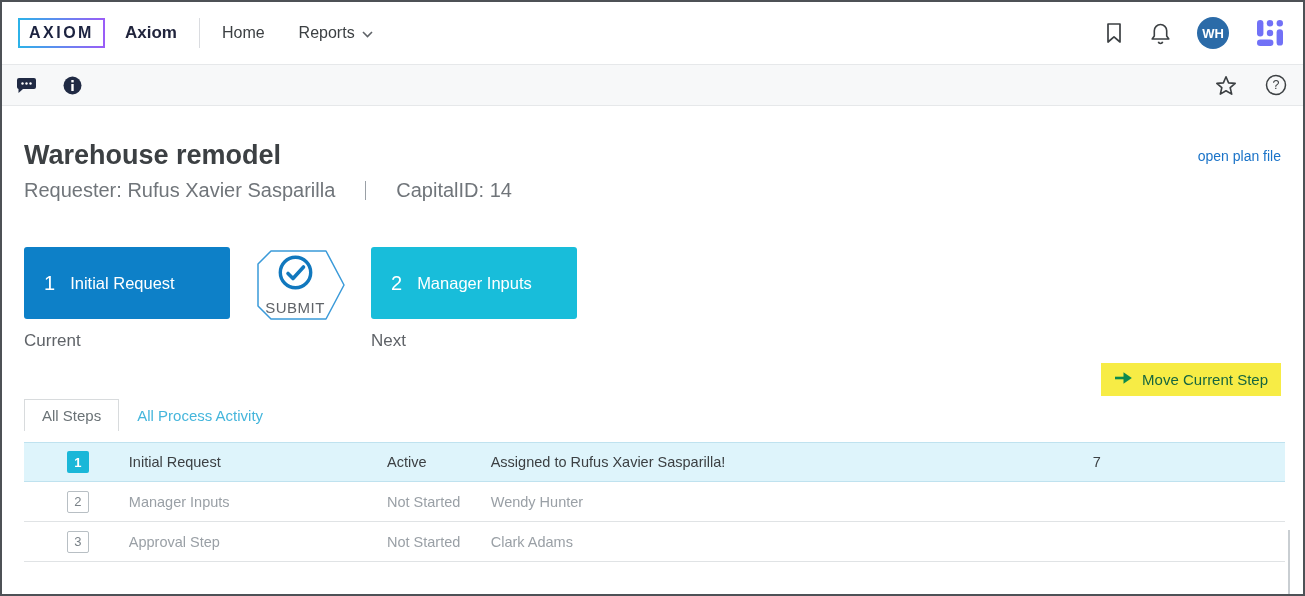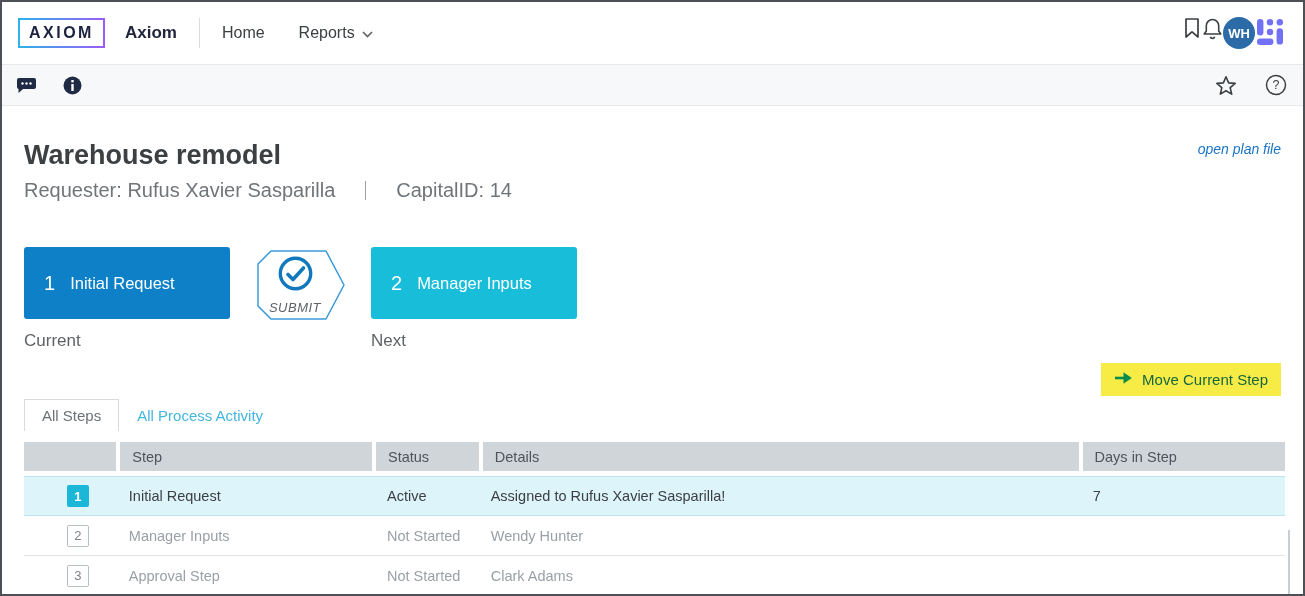--- a/index.html
+++ b/index.html
@@ -12,48 +12,48 @@
     color:#3c4043;
   }
   
   .navbar { height:62px; display:flex; align-items:center; padding:0 18px 0 16px; background:#fff; }
   .logo-frame { padding:2px; background:linear-gradient(90deg,#2bb3e8,#9b5cf7); display:inline-block; }
   .logo-inner { background:#fff; padding:4px 9px; font-size:16px; font-weight:700; letter-spacing:2.5px; color:#1c2340; }
   .brand { font-size:17px; font-weight:700; color:#20243c; margin-left:20px; }
   .nav-divider { width:1px; height:30px; background:#dadce0; margin:0 22px; }
   .nav-item { font-size:16px; color:#3c4043; margin-right:34px; display:flex; align-items:flex-end; gap:7px; cursor:pointer; }
   .nav-spacer { flex:1; }
-  .nav-right { display:flex; align-items:flex-start; }
+  .nav-right { display:flex; align-items:center; gap:26px; }
   .icon-btn { display:flex; align-items:center; justify-content:center; cursor:pointer; background:none; border:none; }
   .avatar { width:32px; height:32px; border-radius:50%; background:#2b6ba8; color:#fff; font-size:13px; font-weight:700; display:flex; align-items:center; justify-content:center; }
   
   .toolbar { height:42px; background:#f7f8f9; border-top:1px solid #e6e8ea; border-bottom:1px solid #e6e8ea; display:flex; align-items:center; padding:0 16px 0 14px; }
   .toolbar-left { display:flex; align-items:center; gap:26px; }
   .toolbar-spacer { flex:1; }
   .toolbar-right { display:flex; align-items:center; gap:28px; }
   
   .content { padding:0 22px; position:relative; }
   .title-row { display:flex; justify-content:space-between; align-items:flex-end; margin-top:34px; }
   .page-title { font-size:27px; font-weight:700; color:#3c4043; }
-  .open-plan { font-size:14px; color:#1a73c8; text-decoration:none; margin-bottom:14px; cursor:pointer;font-style:italic; }
+  .open-plan { font-size:14px; color:#1a73c8; text-decoration:none; margin-bottom:7px; cursor:pointer; }
   .subtitle-row { display:flex; align-items:center; margin-top:8px; font-size:20px; color:#70757a; }
   .sub-divider { width:1px; height:19px; background:#9aa0a6; margin:0 30px; }
   
   .workflow { display:flex; align-items:flex-start; margin-top:45px; }
   .step-col { display:flex; flex-direction:column; }
   .step-box { width:206px; height:72px; border-radius:3px; display:flex; align-items:center; padding-left:20px; gap:15px; color:#fff; }
   .step-box .num { font-size:20px; font-weight:400; }
   .step-box .lbl { font-size:16.5px; }
   .step-current { background:#0d80c8; }
   .step-next { background:#18bdda; }
   .step-caption { margin-top:12px; font-size:17px; color:#5f6368; }
   .transition { margin:3px 26px 0 27px; position:relative; width:88px; height:70px; }
   .transition svg.shape { position:absolute; left:0; top:0; }
   .transition .inner { position:absolute; left:0; top:0; width:76px; height:70px; display:flex; flex-direction:column; align-items:center; justify-content:center; gap:4px; }
-  .transition .t-label { font-size:13px; letter-spacing:.5px; color:#5f6368;font-style:italic; }
+  .transition .t-label { font-size:15px; letter-spacing:.5px; color:#5f6368; }
   
   .move-row { display:flex; justify-content:flex-end; margin-top:12px; }
   .move-btn { background:#f7ec45; border:none; display:flex; align-items:center; gap:9px; padding:8px 13px; font-size:15px; color:#17663f; font-family:"Liberation Sans",sans-serif; cursor:pointer; }
   
   .tabs { display:flex; margin-top:3px; align-items:flex-end; }
   .tab { padding:7px 17px; font-size:15px; cursor:pointer; }
   .tab.active { border:1px solid #d8dbdd; border-bottom:none; color:#6a7276; background:#fff; }
   .tab.inactive { color:#45b6dc; margin-left:1px; }
   
   .steps-table { margin-top:11px; width:1261px; }
@@ -221,27 +221,20 @@
       <span>Move Current Step</span>
     </button>
   </div>
 
   <div class="tabs">
     <div class="tab active">All Steps</div>
     <div class="tab inactive">All Process Activity</div>
   </div>
 
   <div class="steps-table">
-    <div class="thead">
-      <div class="th c0"></div>
-      <div class="th c1">Step</div>
-      <div class="th c2">Status</div>
-      <div class="th c3">Details</div>
-      <div class="th c4">Days in Step</div>
-    </div>
     <div class="tbody">
       <div class="tr active-row">
         <div class="td c0">
             <span class="badge filled">1</span>
           </div>
         <div class="td c1 dark">Initial Request</div>
         <div class="td c2 dark">Active</div>
         <div class="td c3 dark">Assigned to Rufus Xavier Sasparilla!</div>
         <div class="td c4 dark">7</div>
       </div>

